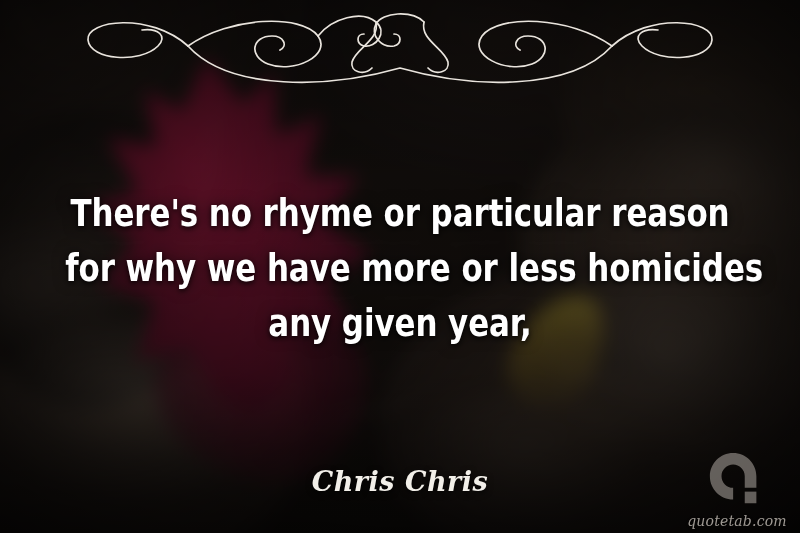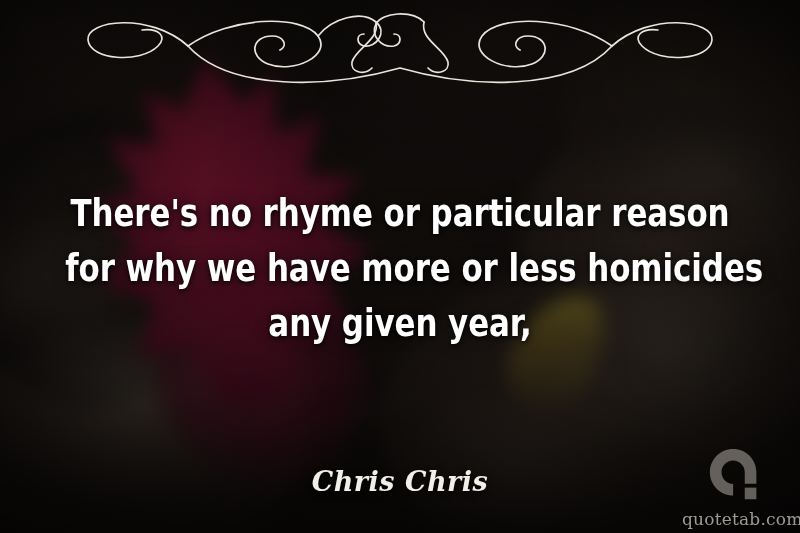--- a/index.html
+++ b/index.html
@@ -166,25 +166,26 @@
   }
   #logo-mark {
     width: 62px;
     height: 62px;
     margin: 0 auto 2px auto;
     display: block;
     opacity: 0.62;
   }
   #logo-text {
     font-family: "DejaVu Serif", "Liberation Serif", serif;
-    font-size: 17px;
+    font-size: 14px;
     color: #b9b3ac;
     opacity: 0.85;
     letter-spacing: 0.2px;
     text-shadow: 0 1px 3px rgba(0,0,0,0.85);
+    font-style: italic;
   }
 </style>
 </head>
 <body>
 
 <div id="card">
 
   <div id="photo">
     <div class="blob b1"></div>
     <div class="blob b2"></div>

